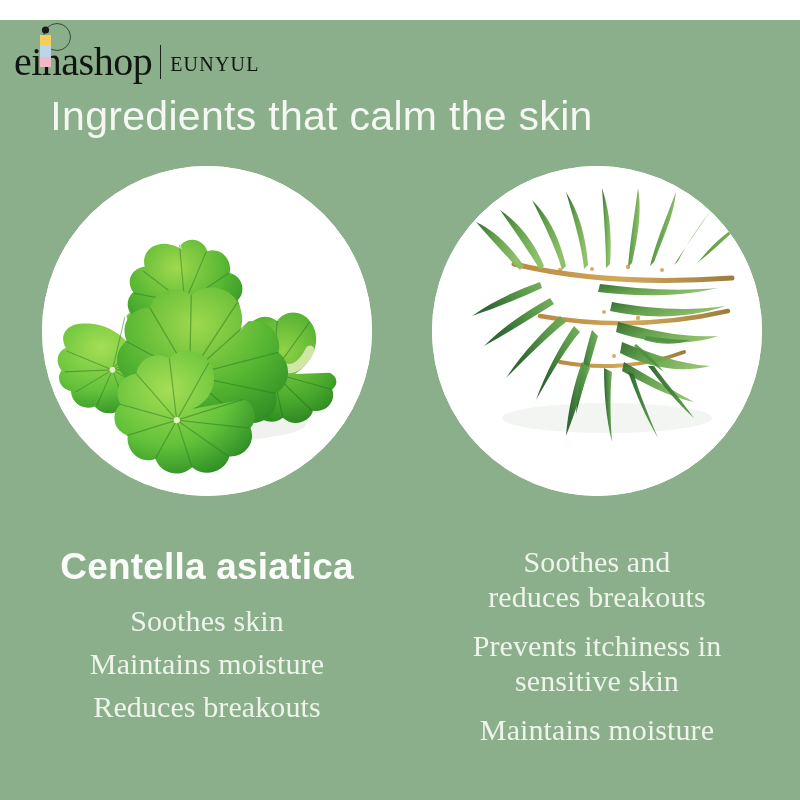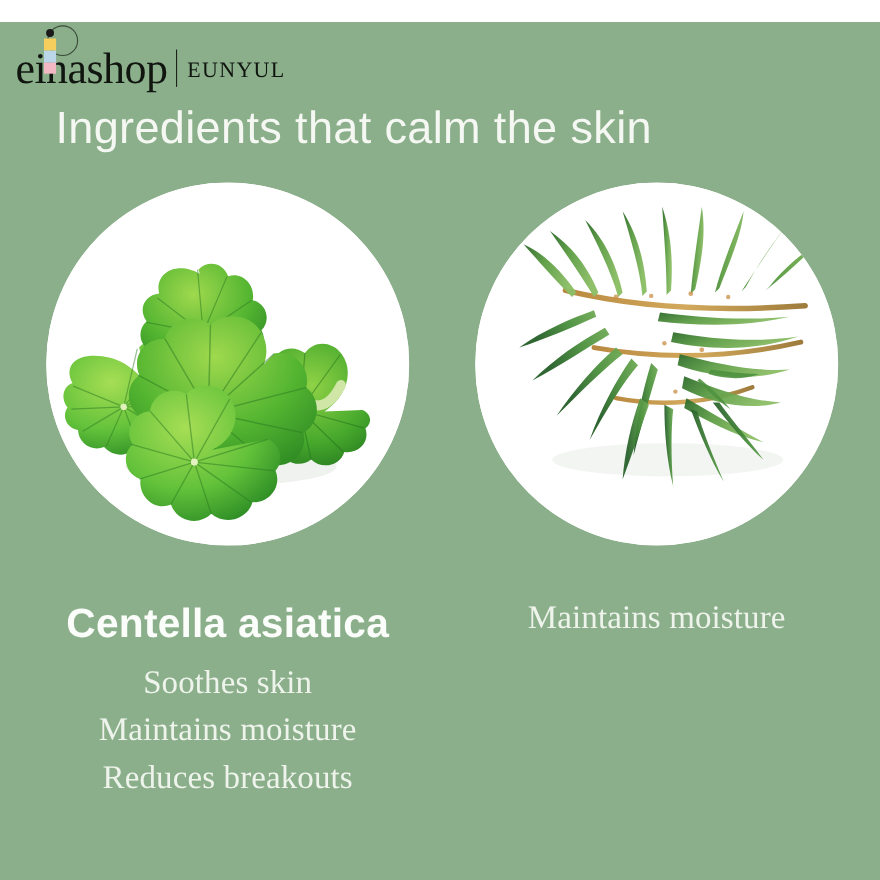--- a/index.html
+++ b/index.html
@@ -381,16 +381,18 @@
   </div>
 
   <div class="col left">
     <h2 class="ing-name">Centella asiatica</h2>
     <p class="benefit">Soothes skin</p>
     <p class="benefit">Maintains moisture</p>
     <p class="benefit">Reduces breakouts</p>
   </div>
 
   <div class="col right">
+    <p class="benefit">Soothes and<br>reduces breakouts</p>
+    <p class="benefit">Prevents itchiness in<br>sensitive skin</p>
     <p class="benefit">Maintains moisture</p>
   </div>
 
 </div>
 
 </body></html>

